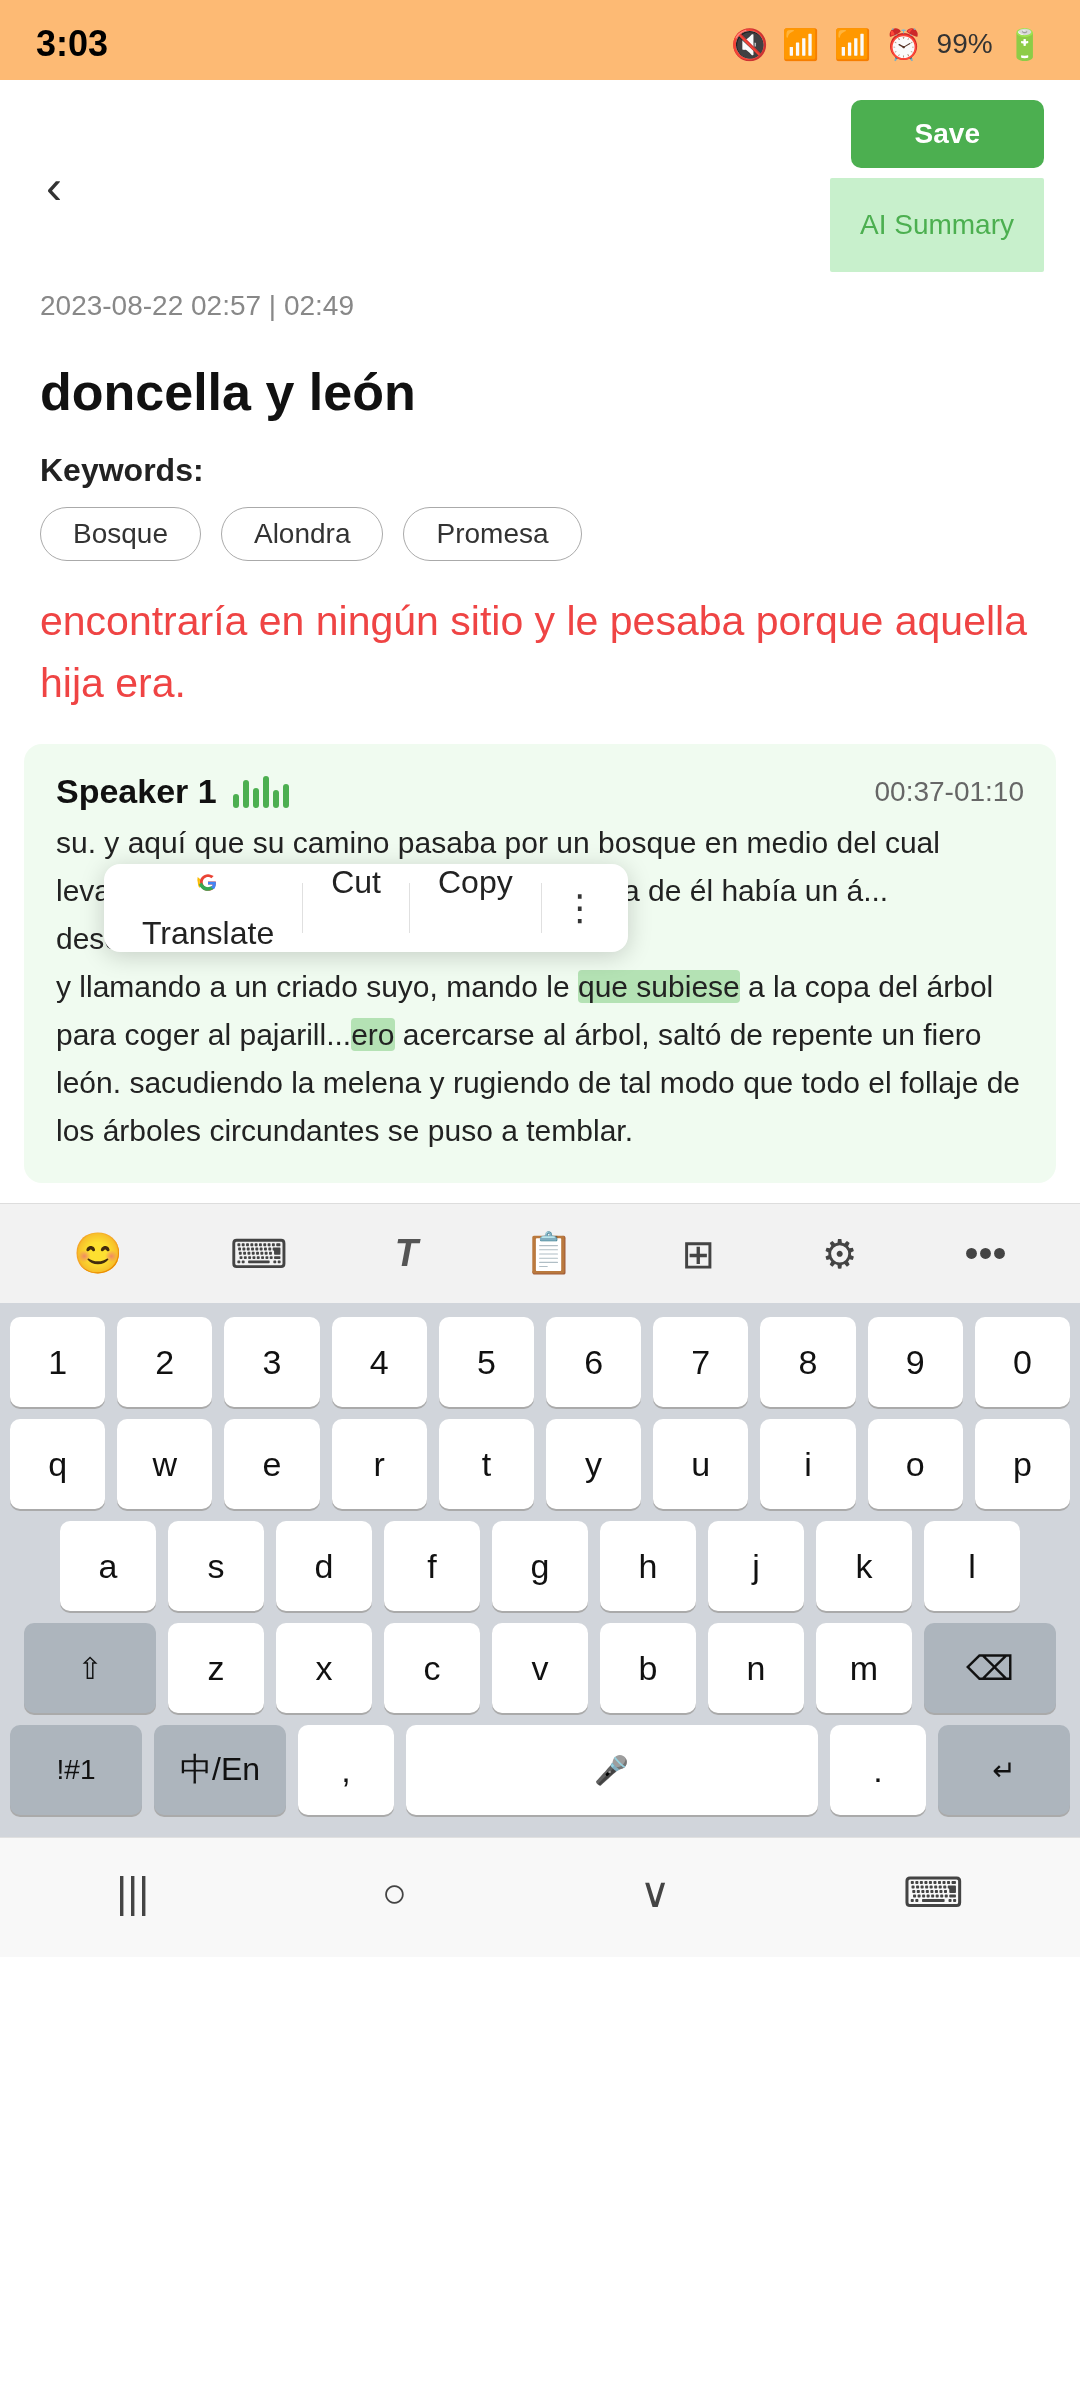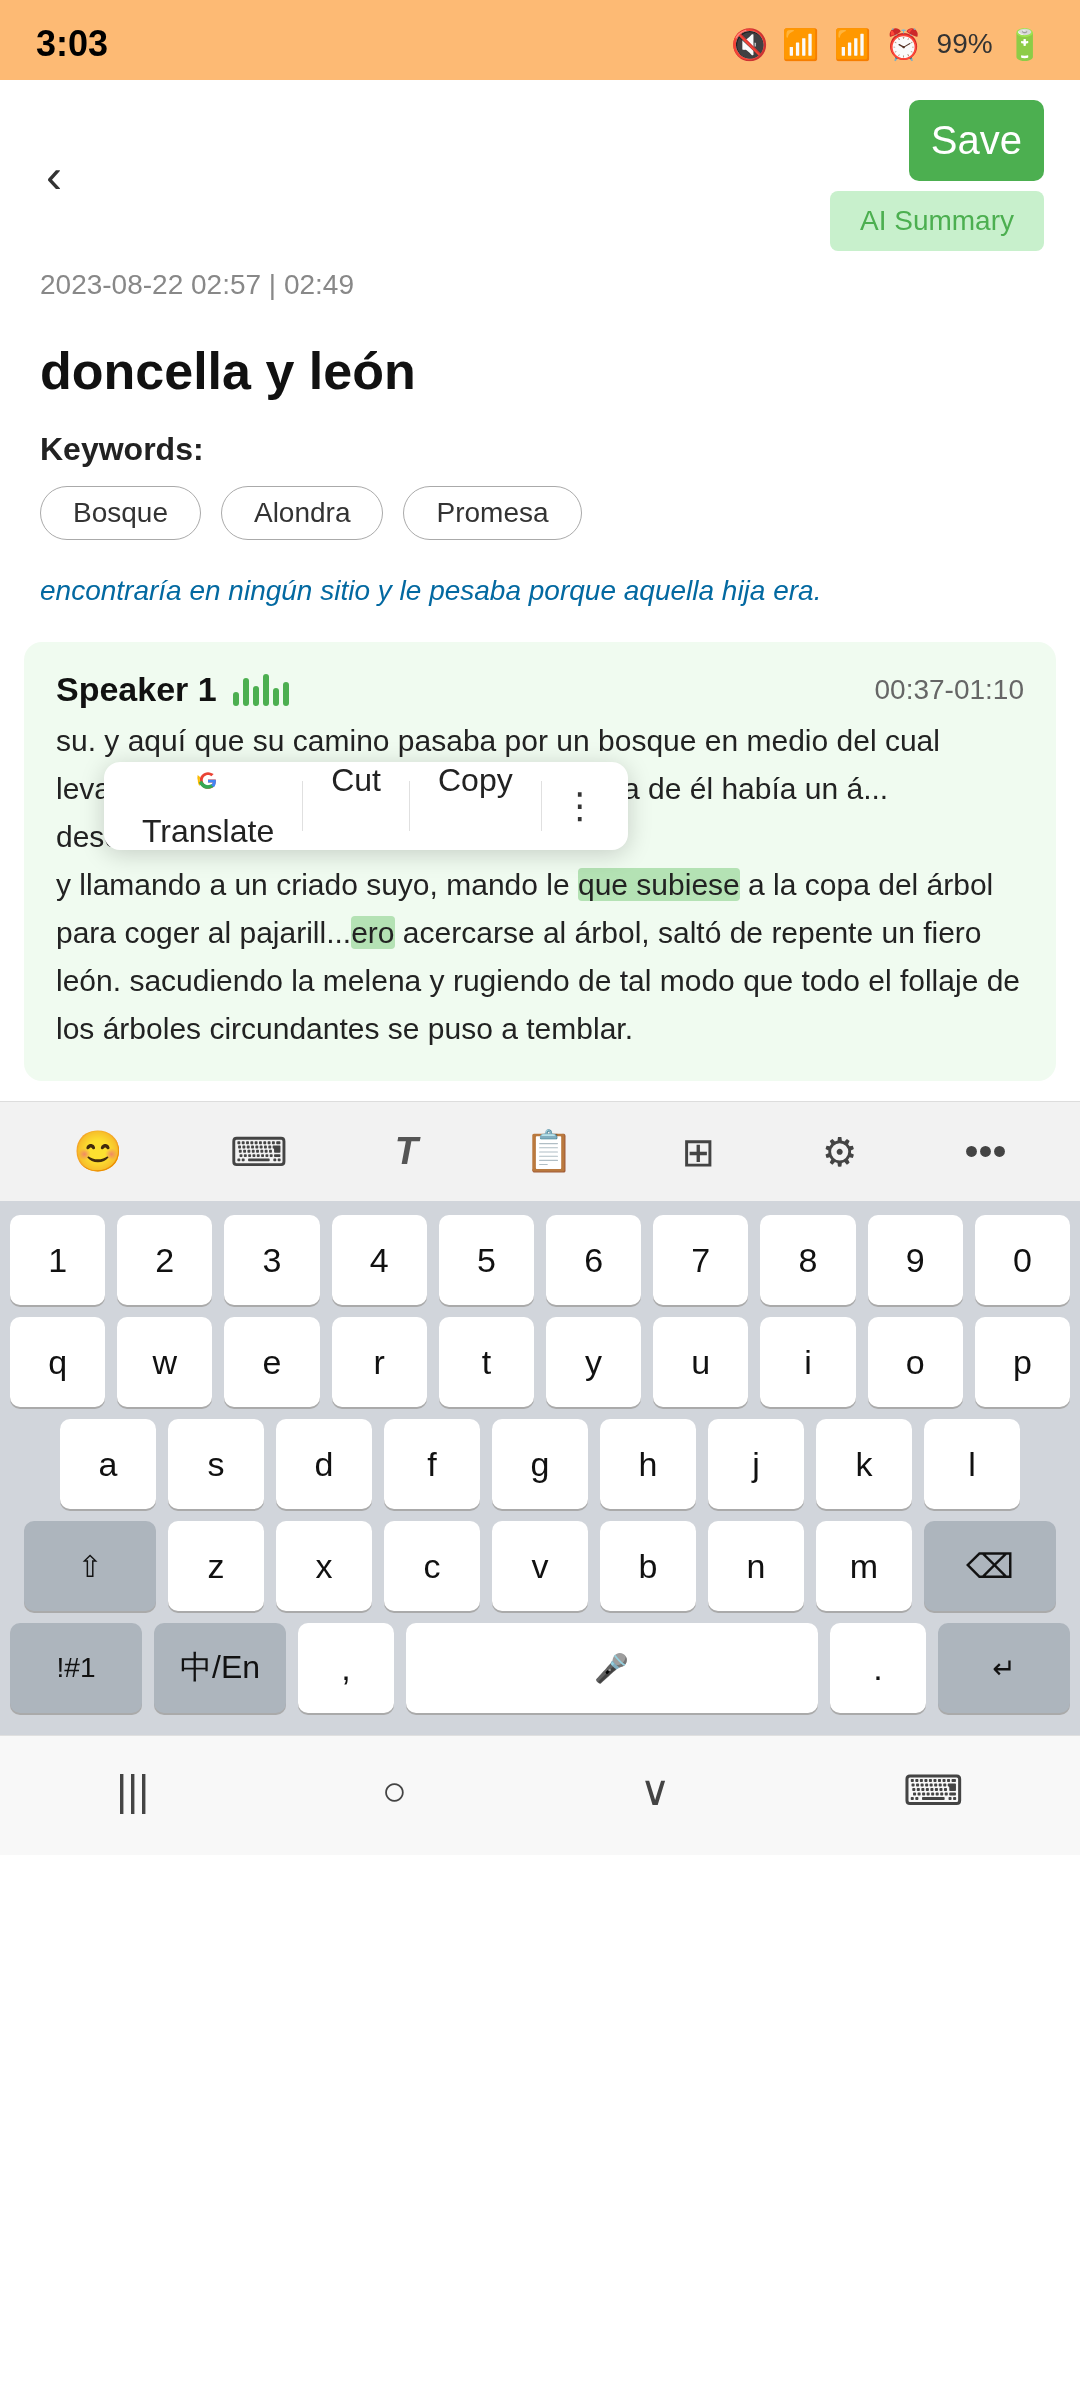--- a/index.html
+++ b/index.html
@@ -59,31 +59,31 @@
       display: flex;
       flex-direction: column;
       gap: 10px;
       align-items: flex-end;
     }
     .save-btn {
       background: #4CAF50;
       color: white;
       border: none;
       border-radius: 10px;
-      padding: 18px 22px;
-      font-size: 40px;
-      font-weight: 400;
+      padding: 18px 64px;
+      font-size: 28px;
+      font-weight: 700;
       cursor: pointer;
     }
     .ai-summary-btn {
       background: #c8f0cc;
       color: #4CAF50;
       border: none;
-      border-radius: 8px;
-      padding: 14px 30px;
+      border-radius: 2px;
+      padding: 31px 30px;
       font-size: 28px;
       font-weight: 500;
       cursor: pointer;
     }
 
     
     .timestamp {
       padding: 8px 40px 20px 40px;
       font-size: 28px;
       color: #888;
@@ -117,24 +117,23 @@
       border: 1.5px solid #aaa;
       border-radius: 30px;
       padding: 10px 32px;
       font-size: 28px;
       color: #333;
     }
 
     
     .body-text-snippet {
       padding: 20px 40px 10px 40px;
-      font-size: 28px;
-      color: #0369a1;
+      font-size: 41px;
+      color: #ef4444;
       line-height: 1.5;
-      font-style: italic;
     }
 
     
     .speaker-block {
       margin: 20px 24px;
       background: #f0fbf0;
       border-radius: 18px;
       padding: 28px 32px;
       position: relative;
     }

